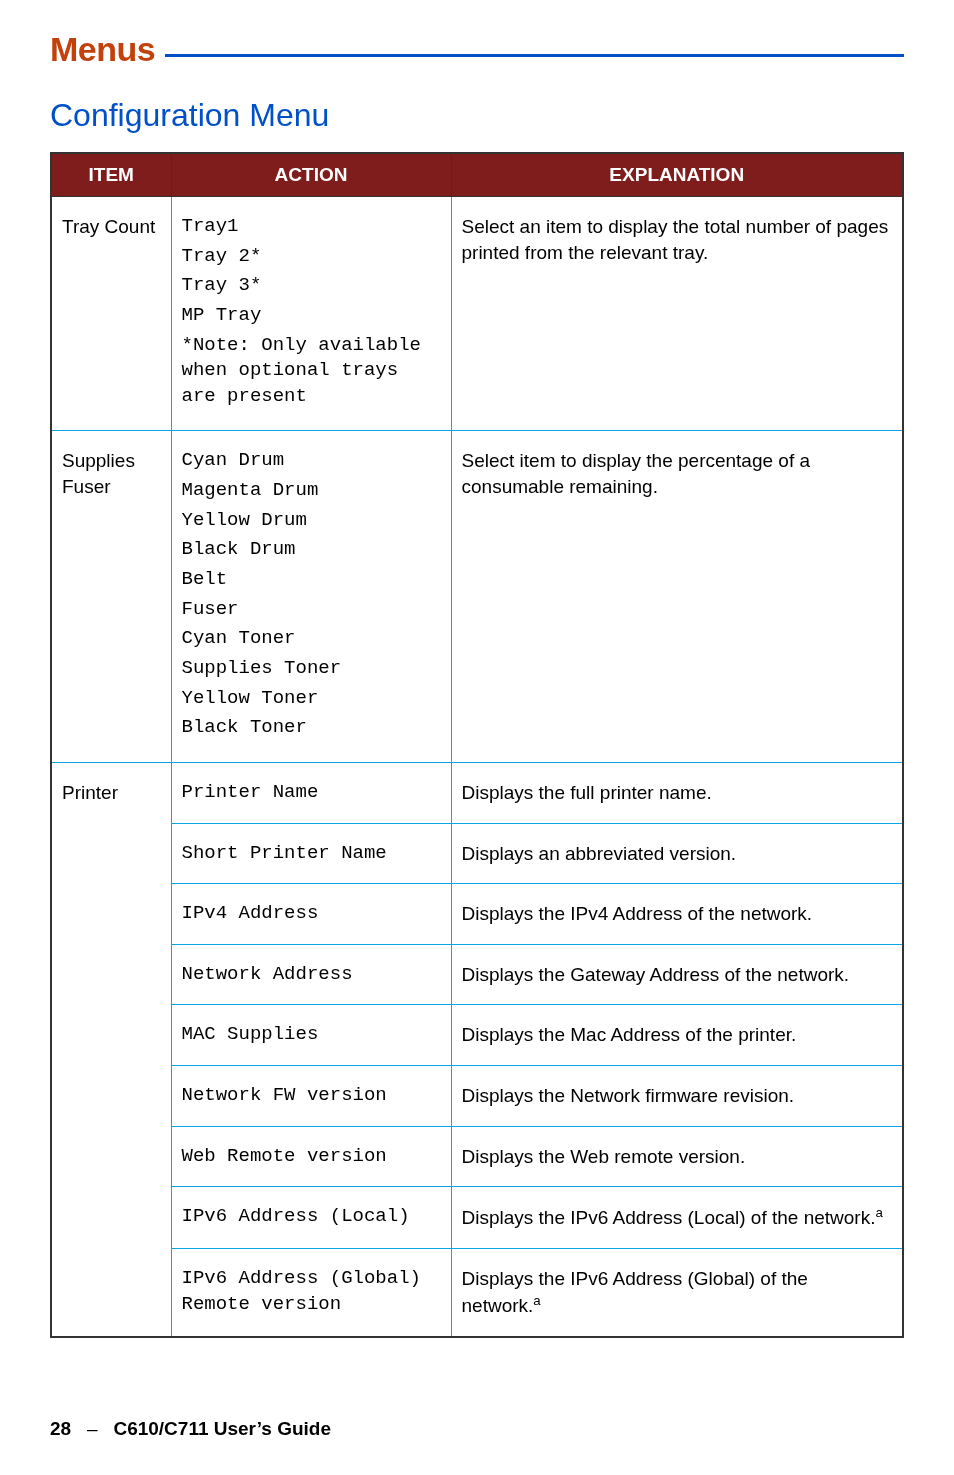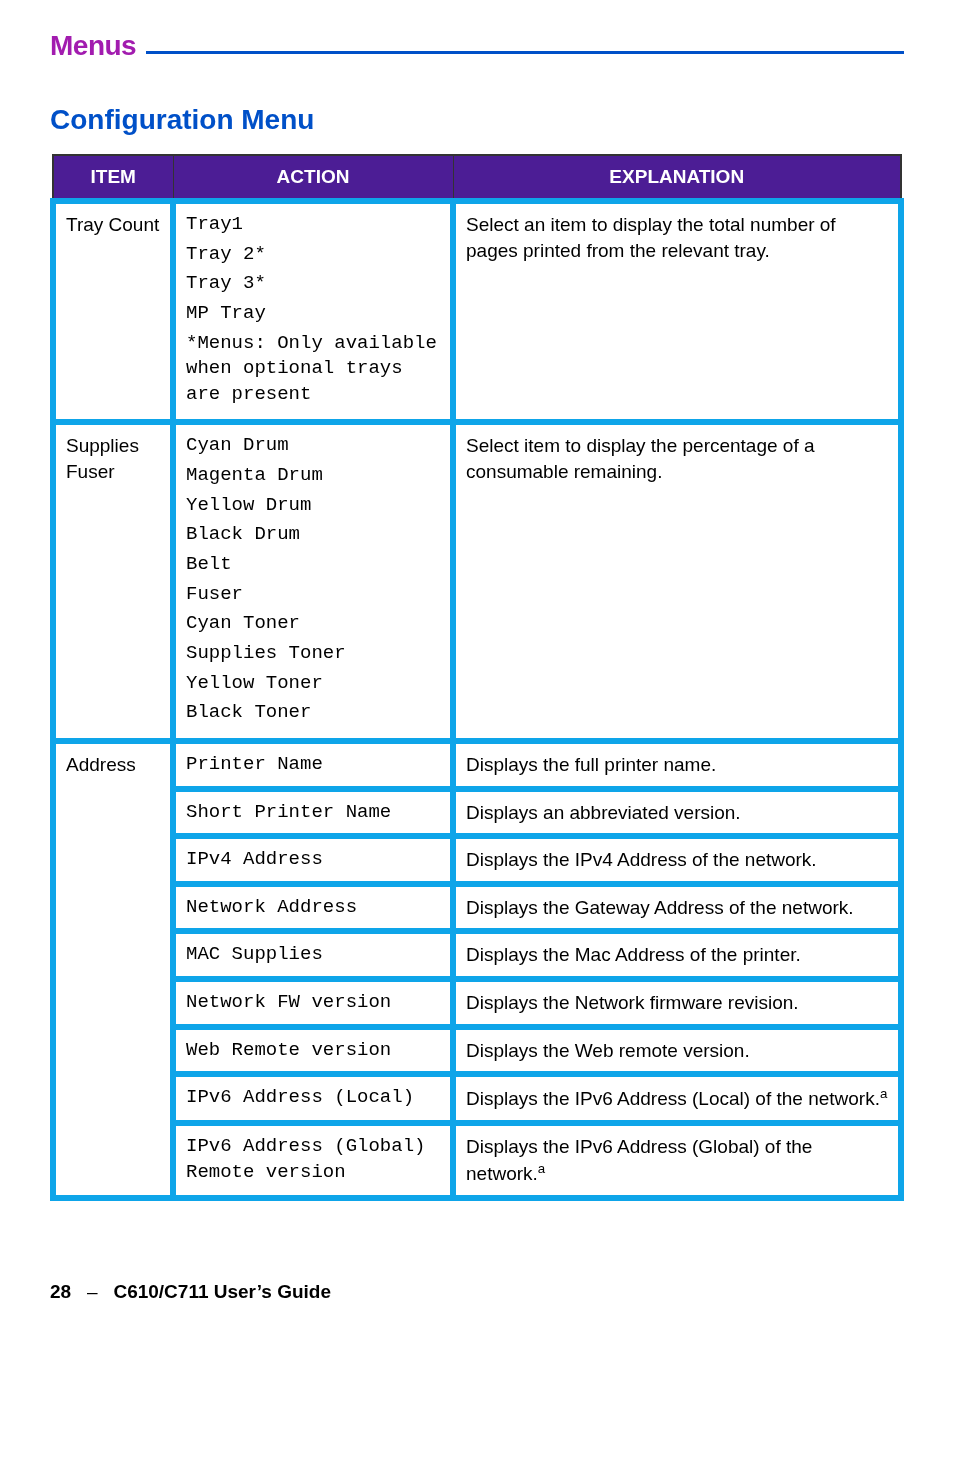--- a/index.html
+++ b/index.html
@@ -9,64 +9,64 @@
   }
   body {
     font-family: Verdana, Arial, sans-serif;
     background: #fff;
     width: 954px;
     margin: 0 auto;
     padding: 30px 50px 40px 50px;
     color: #000;
   }
   .page-heading {
-    color: #a21caf;
-    font-size: 28px;
+    color: #c2410c;
+    font-size: 34px;
     font-weight: bold;
     letter-spacing: -0.5px;
     margin-bottom: 0;
     display: flex;
     align-items: center;
     white-space: nowrap;
   }
   .page-heading .word {
     padding-right: 10px;
   }
   .page-heading .rule {
     flex: 1;
     height: 0;
     border-bottom: 3px solid #0050c8;
     position: relative;
     top: 6px;
   }
   .section-heading {
     color: #0050c8;
-    font-size: 28px;
-    font-weight: bold;
-    margin-top: 42px;
+    font-size: 32px;
+    font-weight: normal;
+    margin-top: 28px;
     margin-bottom: 18px;
   }
   table {
     width: 100%;
     border-collapse: collapse;
     border: 2px solid #333;
   }
   th {
-    background: #4c1d95;
+    background: #7f1d1d;
     color: #fff;
     text-align: center;
     font-weight: bold;
     font-size: 19px;
     padding: 10px 8px;
     border: 1px solid #333;
   }
   td {
-    border: 6px solid #0ea5e9;
+    border: 1px solid #0ea5e9;
     vertical-align: top;
-    padding: 8px 10px;
+    padding: 17px 10px;
     font-size: 19px;
     line-height: 1.35;
   }
   td.col-item {
     width: 120px;
   }
   td.col-action {
     width: 280px;
     font-family: Liberation Mono, monospace;
   }
@@ -103,42 +103,42 @@
     </tr>
   </thead>
   <tbody id="tbody">
       <tr>
         <td class="col-item">Tray Count</td>
         <td class="col-action">
           <div class="action-line">Tray1</div>
           <div class="action-line">Tray 2*</div>
           <div class="action-line">Tray 3*</div>
           <div class="action-line">MP Tray</div>
-          <div class="action-line">*Menus: Only available when optional trays are present</div>
+          <div class="action-line">*Note: Only available when optional trays are present</div>
         </td>
         <td>Select an item to display the total number of pages printed from the relevant tray.</td>
       </tr>
       <tr>
         <td class="col-item">Supplies Fuser</td>
         <td class="col-action">
           <div class="action-line">Cyan Drum</div>
           <div class="action-line">Magenta Drum</div>
           <div class="action-line">Yellow Drum</div>
           <div class="action-line">Black Drum</div>
           <div class="action-line">Belt</div>
           <div class="action-line">Fuser</div>
           <div class="action-line">Cyan Toner</div>
           <div class="action-line">Supplies Toner</div>
           <div class="action-line">Yellow Toner</div>
           <div class="action-line">Black Toner</div>
         </td>
         <td>Select item to display the percentage of a consumable remaining.</td>
       </tr>
       <tr>
-        <td class="col-item" rowspan="9">Address</td>
+        <td class="col-item" rowspan="9">Printer</td>
         <td class="col-action">Printer Name</td>
         <td>Displays the full printer name.</td>
       </tr>
       <tr>
         <td class="col-action">Short Printer Name</td>
         <td>Displays an abbreviated version.</td>
       </tr>
       <tr>
         <td class="col-action">IPv4 Address</td>
         <td>Displays the IPv4 Address of the network.</td>

